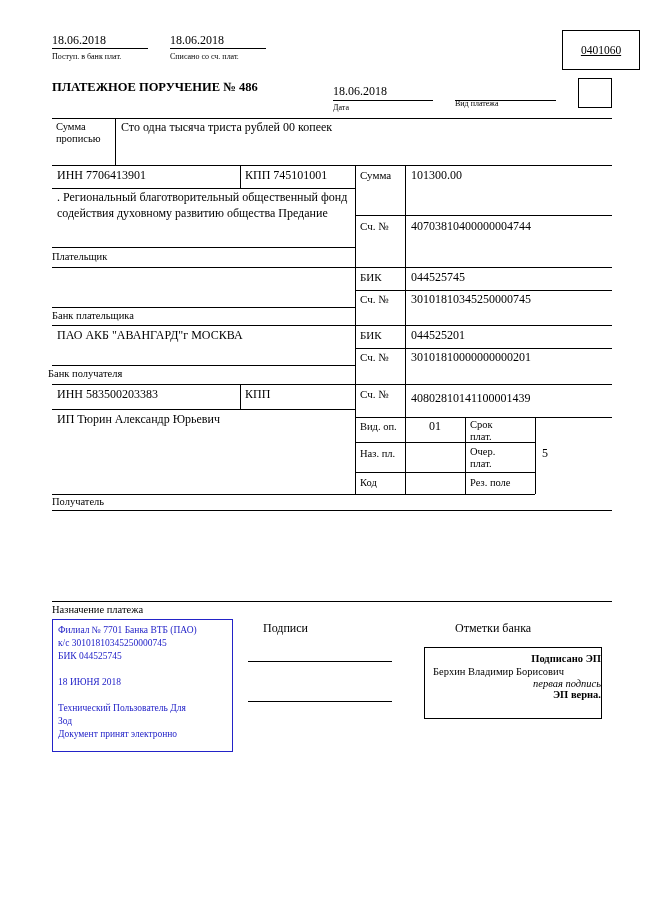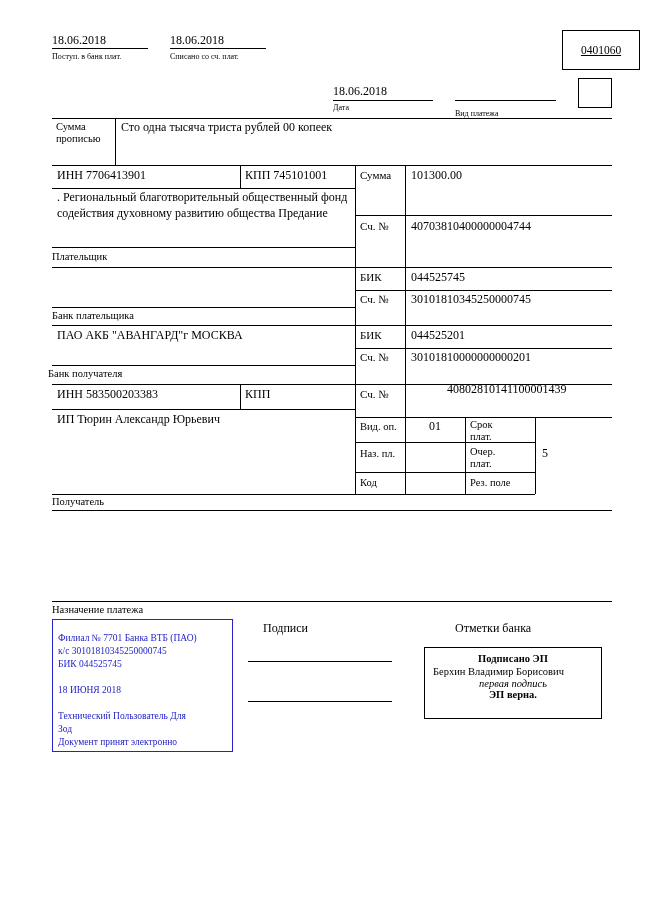--- a/index.html
+++ b/index.html
@@ -18,28 +18,28 @@
   .sub-label { font-size:10.5px; }
   .bold { font-weight:bold; }
   .hl { position:absolute; height:1px; background:#000; }
   .vl { position:absolute; width:1px; background:#000; }
   .box { position:absolute; border:1px solid #000; background:#fff; }
   .code-box { display:flex; align-items:center; justify-content:center; font-size:11.5px; }
   .bluebox {
     position:absolute; left:52px; top:619px; width:181px; height:133px;
     border:1px solid var(--stamp-blue, #2323c8);
     color:var(--stamp-blue, #2323c8);
-    font-size:9.5px; line-height:13px; padding:12px 5px;
+    font-size:9.5px; line-height:13px; padding:4px 5px;
   }
   .bluebox .gap { height:13px; }
   .sigbox {
     position:absolute; left:424px; top:647px; width:178px; height:72px;
     border:1px solid #000; font-size:10.5px; padding-top:5px;
   }
-  .sigbox .center { text-align:center; }
+  .sigbox .center { text-align:right; }
   .sigbox .name { padding-left:8px; margin-top:2px; }
   .sigbox .italic { font-style:italic; margin-top:1px; }
   .sigbox .verified { margin-top:0px; }
 </style>
 </head>
 <body>
 
 <div class="page">
 
   <div class="t" style="left:52px; top:34px;">18.06.2018</div>
@@ -47,25 +47,26 @@
   <div class="t small" style="left:52px; top:52px;">Поступ. в банк плат.</div>
 
   <div class="t" style="left:170px; top:34px;">18.06.2018</div>
   <div class="hl" style="left:170px; top:48px; width:96px;"></div>
   <div class="t small" style="left:170px; top:52px;">Списано со сч. плат.</div>
 
   <div class="box code-box" style="left:562px; top:30px; width:78px; height:40px;text-decoration:underline;">
     <span>0401060</span>
   </div>
 
+  <div class="t bold" style="left:52px; top:80px; font-size:12.5px;">ПЛАТЕЖНОЕ ПОРУЧЕНИЕ № 486</div>
   <div class="t" style="left:333px; top:85px;">18.06.2018</div>
   <div class="hl" style="left:333px; top:100px; width:100px;"></div>
   <div class="t small" style="left:333px; top:103px;">Дата</div>
   <div class="hl" style="left:455px; top:100px; width:101px;"></div>
-  <div class="t small" style="left:455px; top:109px;">Вид платежа</div>
+  <div class="t small" style="left:455px; top:99px;">Вид платежа</div>
   <div class="box" style="left:578px; top:78px; width:34px; height:30px;"></div>
 
   <div class="hl" style="left:52px; top:118px; width:560px;"></div>
   <div class="hl" style="left:52px; top:165px; width:560px;"></div>
   <div class="hl" style="left:52px; top:188px; width:303px;"></div>
   <div class="hl" style="left:355px; top:215px; width:257px;"></div>
   <div class="hl" style="left:52px; top:247px; width:303px;"></div>
   <div class="hl" style="left:52px; top:267px; width:560px;"></div>
   <div class="hl" style="left:355px; top:290px; width:257px;"></div>
   <div class="hl" style="left:52px; top:307px; width:303px;"></div>
@@ -111,21 +112,21 @@
   <div class="t" style="left:57px; top:329px;">ПАО АКБ "АВАНГАРД"г МОСКВА</div>
   <div class="t cell-label" style="left:360px; top:329px;">БИК</div>
   <div class="t" style="left:411px; top:329px;">044525201</div>
   <div class="t cell-label" style="left:360px; top:351px;">Сч. №</div>
   <div class="t" style="left:411px; top:351px;">30101810000000000201</div>
   <div class="t label" style="left:48px; top:368px;">Банк получателя</div>
 
   <div class="t" style="left:57px; top:388px;">ИНН 583500203383</div>
   <div class="t" style="left:245px; top:388px;">КПП</div>
   <div class="t cell-label" style="left:360px; top:388px;">Сч. №</div>
-  <div class="t" style="left:411px; top:383px;margin-left:36px;">40802810141100001439</div>
+  <div class="t" style="left:411px; top:392px;">40802810141100001439</div>
   <div class="t" style="left:57px; top:413px;">ИП Тюрин Александр Юрьевич</div>
 
   <div class="t sub-label" style="left:360px; top:421px;">Вид. оп.</div>
   <div class="t" style="left:429px; top:420px;">01</div>
   <div class="t sub-label wrap" style="left:470px; top:419px; width:45px; line-height:11.5px;">Срок плат.</div>
 
   <div class="t sub-label" style="left:360px; top:448px;">Наз. пл.</div>
   <div class="t sub-label wrap" style="left:470px; top:446px; width:45px; line-height:11.5px;">Очер. плат.</div>
   <div class="t" style="left:542px; top:447px;">5</div>
 

